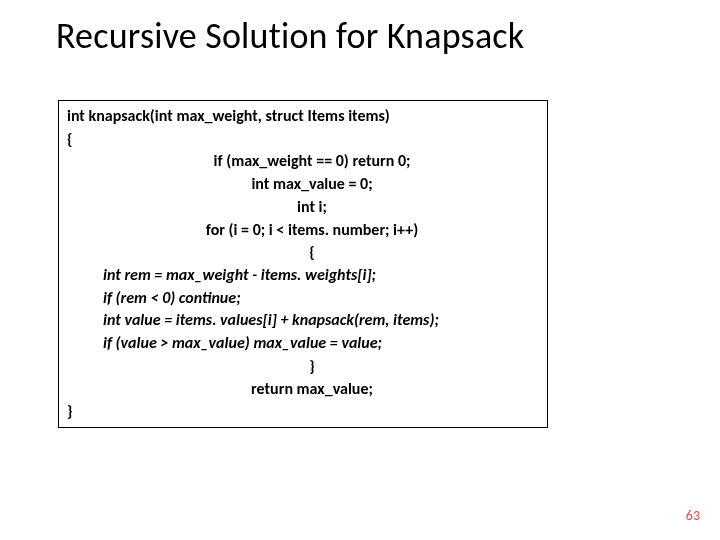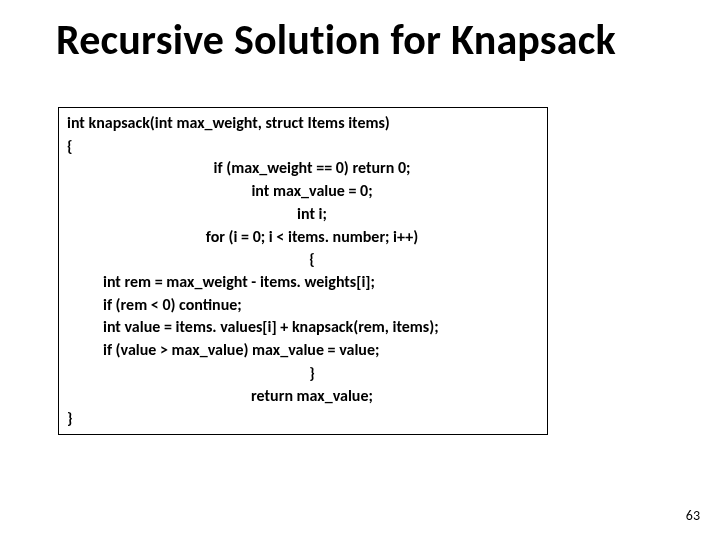--- a/index.html
+++ b/index.html
@@ -1,25 +1,25 @@
 <!DOCTYPE html>
 <html><head>
 <meta charset="utf-8">
 <style>
   * { margin: 0; padding: 0; box-sizing: border-box; }
   html, body { width: 720px; height: 540px; background: #fff; font-family: Calibri, Arial, sans-serif; color: #000; overflow: hidden; }
   .slide { width: 720px; height: 540px; position: relative; padding: 14px 32px 0 56px; }
-  .title { font-size: 42px; font-weight: 700; letter-spacing: 0.2px; margin-bottom: 42px; }
+  .title { font-size: 36px; font-weight: 400; letter-spacing: 0.2px; margin-bottom: 42px; }
   .content { display: flex; align-items: flex-start; }
   .left { width: 176px; padding-top: 32px; font-size: 21px; flex: 0 0 auto; margin-left: -26px; }
   .code-box { border: 1.5px solid #000; padding: 4px 8px 4px 8px; font-size: 16px; line-height: 1.42; font-family: Calibri, Arial, sans-serif; white-space: pre; flex: 0 0 auto; width: 490px; margin-left: 2px; }
   .code-box .bold { font-weight: 700; }
   .i1 { padding-left: 18px; display: block; text-align: center; }
-  .i2 { padding-left: 36px; display: block; }
-  .page-num { position: absolute; right: 20px; bottom: 16px; font-size: 14px; color: #000000; }
+  .i2 { padding-left: 36px; display: block; font-style: italic; }
+  .page-num { position: absolute; right: 20px; bottom: 16px; font-size: 14px; color: #ef4444; }
 </style>
 </head>
 <body>
 
 <div class="slide">
   <div class="title">Recursive Solution for Knapsack</div>
   <div class="content">
     <div class="code-box"><span class="bold">int knapsack(int max_weight, struct Items items)</span>
 <span class="bold">{</span>
 <span class="i1 bold">if (max_weight == 0) return 0;</span><span class="i1 bold">int max_value = 0;</span><span class="i1 bold">int i;</span><span class="i1 bold">for (i = 0; i &lt; items. number; i++)</span><span class="i1 bold">{</span><span class="i2 bold">int rem = max_weight - items. weights[i];</span><span class="i2 bold">if (rem &lt; 0) continue;</span><span class="i2 bold">int value = items. values[i] + knapsack(rem, items);</span><span class="i2 bold">if (value &gt; max_value) max_value = value;</span><span class="i1 bold">}</span><span class="i1 bold">return max_value;</span><span class="bold">}</span></div>

